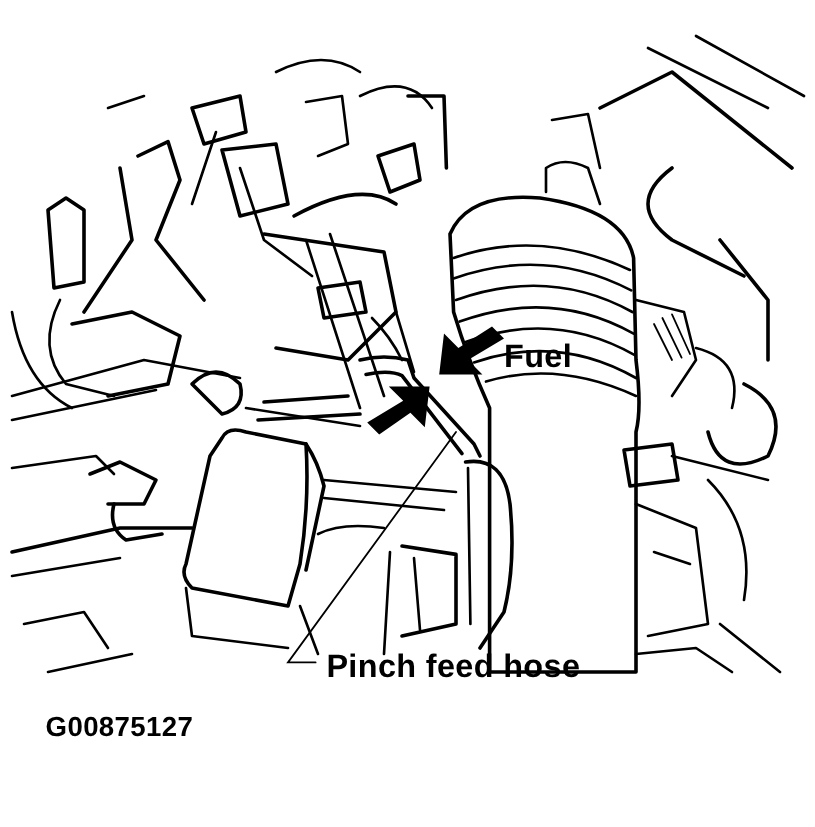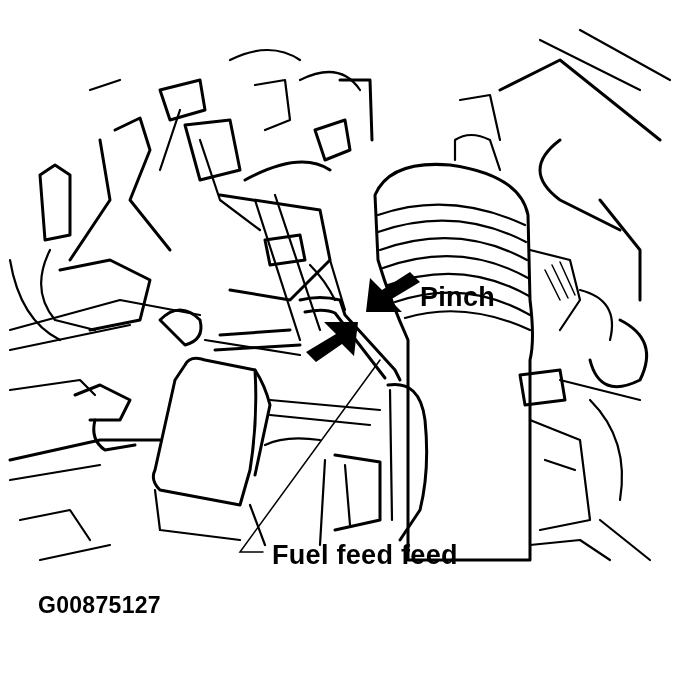--- a/index.html
+++ b/index.html
@@ -121,15 +121,15 @@
   <polygon fill="#000" points="410,272 420,282 390,300 402,312 366,312 370,278 382,290"></polygon>
   <polygon fill="#000" points="316,362 306,352 336,334 324,322 358,322 354,356 342,344"></polygon>
 
   <g>
     <path class="ln2" d="M530 545 L580 540 L610 560"></path>
     <path class="ln2" d="M590 400 Q630 440 620 500"></path>
     <path class="ln2" d="M600 520 L650 560"></path>
   </g>
 </svg>
 
-<div class="label" id="pinch-label">Pinch</div>
-<div class="label" id="fuel-label">Fuel feed feed</div>
+<div class="label" id="pinch-label">Fuel</div>
+<div class="label" id="fuel-label">Pinch feed hose</div>
 <div class="label" id="figure-id">G00875127</div>
 
 </body></html>

